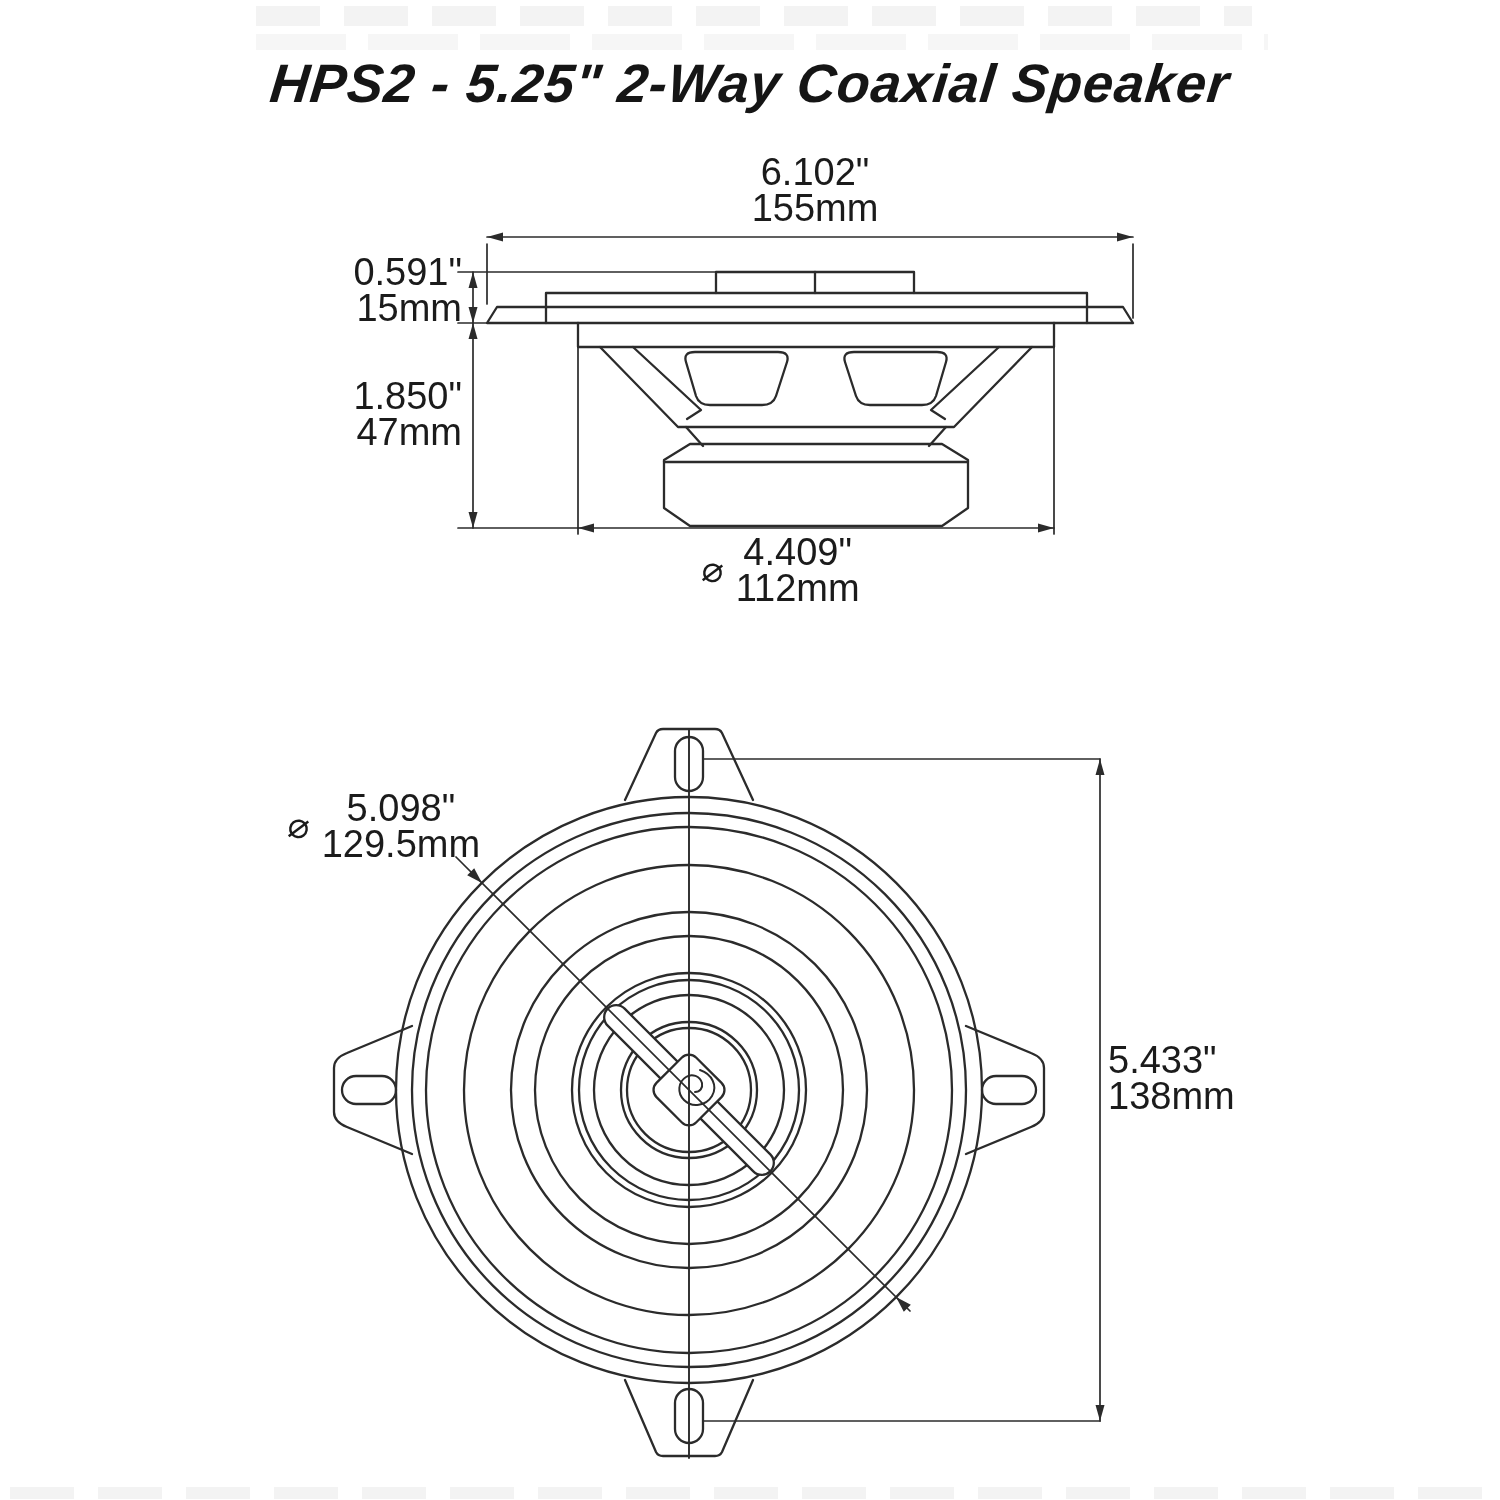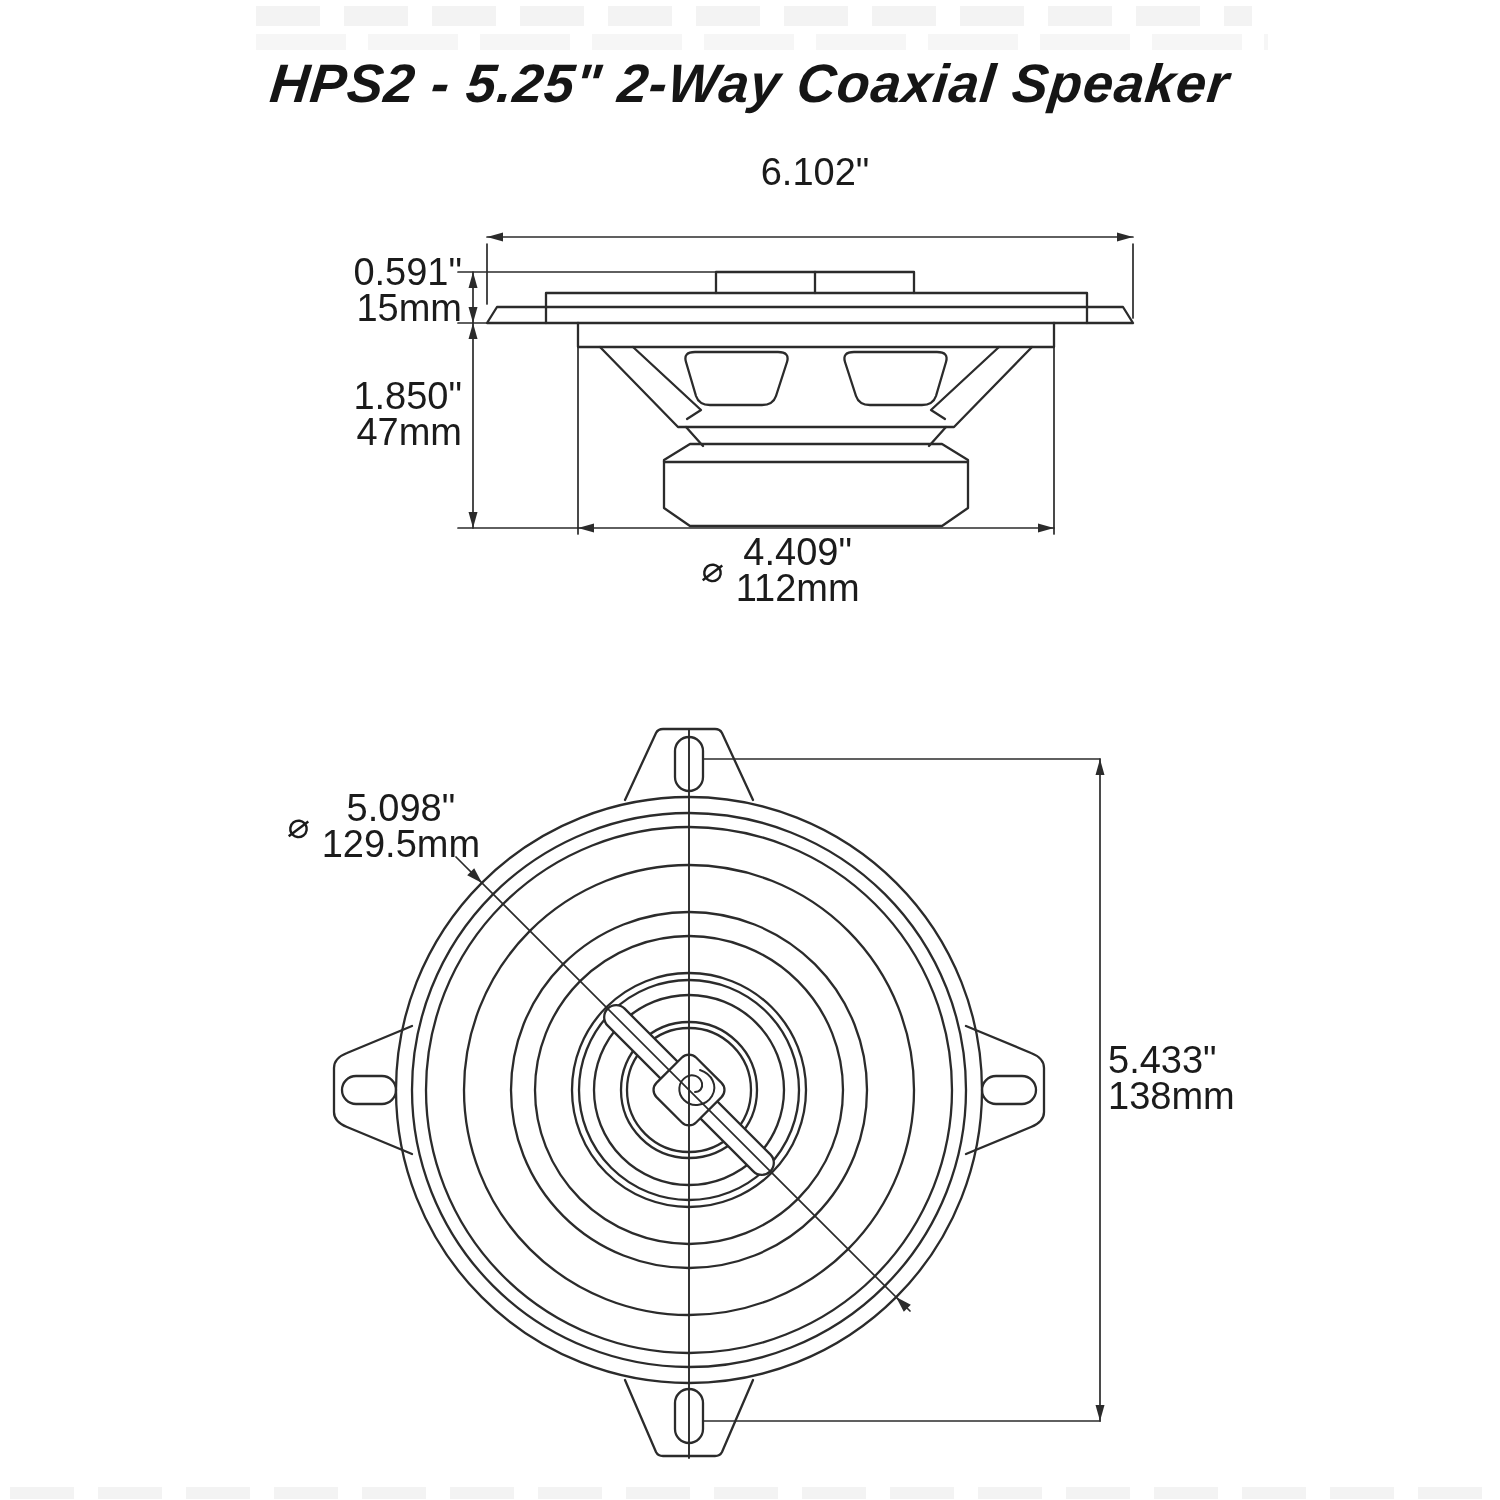--- a/index.html
+++ b/index.html
@@ -131,20 +131,21 @@
         <polygon points="1100,759 1095.5,775 1104.5,775"></polygon>
         <polygon points="1100,1421 1095.5,1405 1104.5,1405"></polygon>
         <polygon points="482,883 474.2,868.2 467.2,875.2"></polygon>
         <polygon points="896,1297 903.8,1311.8 910.8,1304.8"></polygon>
       </g>
     </g>
   </svg>
 
   <div class="dim dim-center" style="left:660px;top:154px;width:310px;">
     <span class="ln">6.102"</span>
+    <span class="ln">155mm</span>
   </div>
 
   <div class="dim dim-right" style="left:316px;top:254px;width:146px;">
     <span class="ln">0.591"</span>
     <span class="ln">15mm</span>
   </div>
 
   <div class="dim dim-right" style="left:316px;top:378px;width:146px;">
     <span class="ln">1.850"</span>
     <span class="ln">47mm</span>

